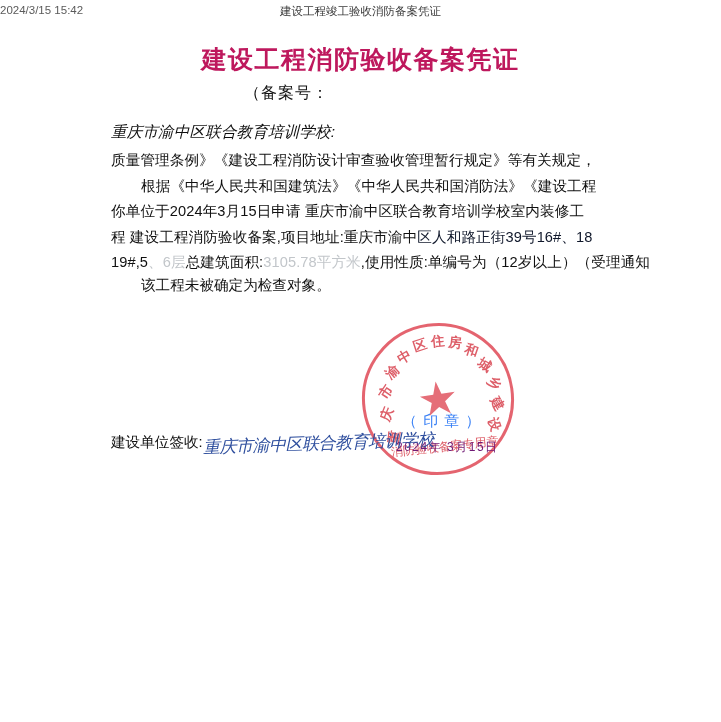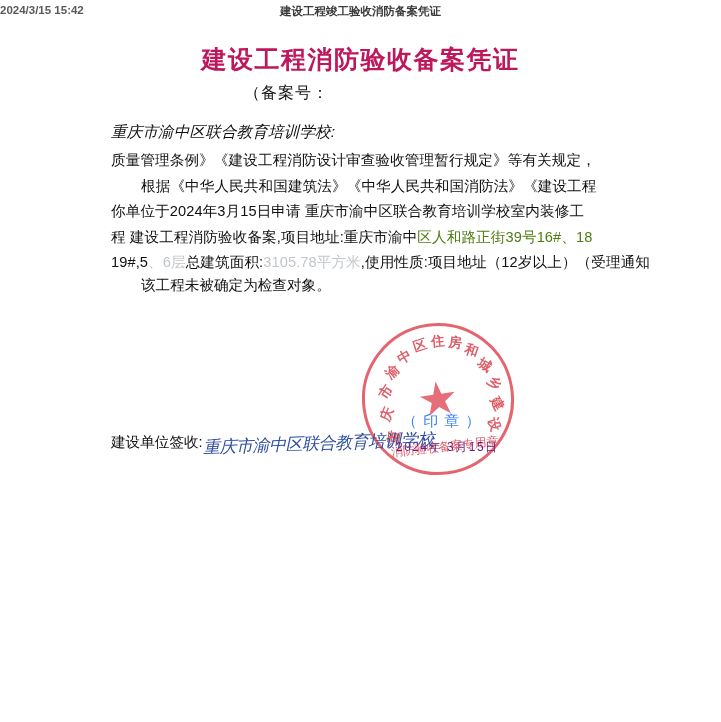--- a/index.html
+++ b/index.html
@@ -16,21 +16,20 @@
     position: relative;
   }
 
   
   .scan-header {
     position: absolute;
     top: 0;
     left: 0;
     width: 721px;
     height: 26px;
-    font-weight: bold;
   }
   .scan-timestamp {
     position: absolute;
     left: 0px;
     top: 4px;
     font-size: 11.5px;
     color: #5a5a5a;
     letter-spacing: 0px;
     white-space: nowrap;
   }
@@ -104,21 +103,21 @@
     white-space: nowrap;
   }
   .indent {
     display: inline-block;
     width: 30px;
   }
   .faded-strong {
     color: #c2c6ca;
   }
   .blurred {
-    color: #4d7c0f;
+    color: #0f172a;
     filter: blur(0.6px);
   }
 
   .para-last {
     position: absolute;
     top: 250px;
     left: 111px;
     font-size: 14.6px;
     color: #101010;
   }
@@ -224,21 +223,21 @@
   <div class="addressee">重庆市渝中区联合教育培训学校:</div>
 
   <div class="para para-main">
     <div class="para-line">质量管理条例》《建设工程消防设计审查验收管理暂行规定》等有关规定，</div>
     <div class="para-line"><span class="indent"></span><span>根据《中华人民共和国建筑法》《中华人民共和国消防法》《建设工程</span></div>
     <div class="para-line">你单位于2024年3月15日申请 重庆市渝中区联合教育培训学校室内装修工</div>
     <div class="para-line">
       <span>程 建设工程消防验收备案,项目地址:重庆市渝中</span><span class="blurred">区人和路正街39号16#、18</span>
     </div>
     <div class="para-line">
-      <span>19#,5</span><span class="faded-strong">、6层</span><span>总建筑面积:</span><span class="faded-strong">3105.78平方米</span><span>,使用性质:项目地址（12岁以上）（受理通知</span>
+      <span>19#,5</span><span class="faded-strong">、6层</span><span>总建筑面积:</span><span class="faded-strong">3105.78平方米</span><span>,使用性质:单编号为（12岁以上）（受理通知</span>
     </div>
   </div>
 
   <div class="para-last"><span class="indent"></span><span>该工程未被确定为检查对象。</span></div>
 
   <div class="stamp">
     <div class="stamp-inner-text">
       <span class="stamp-char" style="left:18px; top:96px; transform:rotate(-72deg);">重</span>
       <span class="stamp-char" style="left:14px; top:72px; transform:rotate(-60deg);">庆</span>
       <span class="stamp-char" style="left:16px; top:50px; transform:rotate(-48deg);">市</span>

